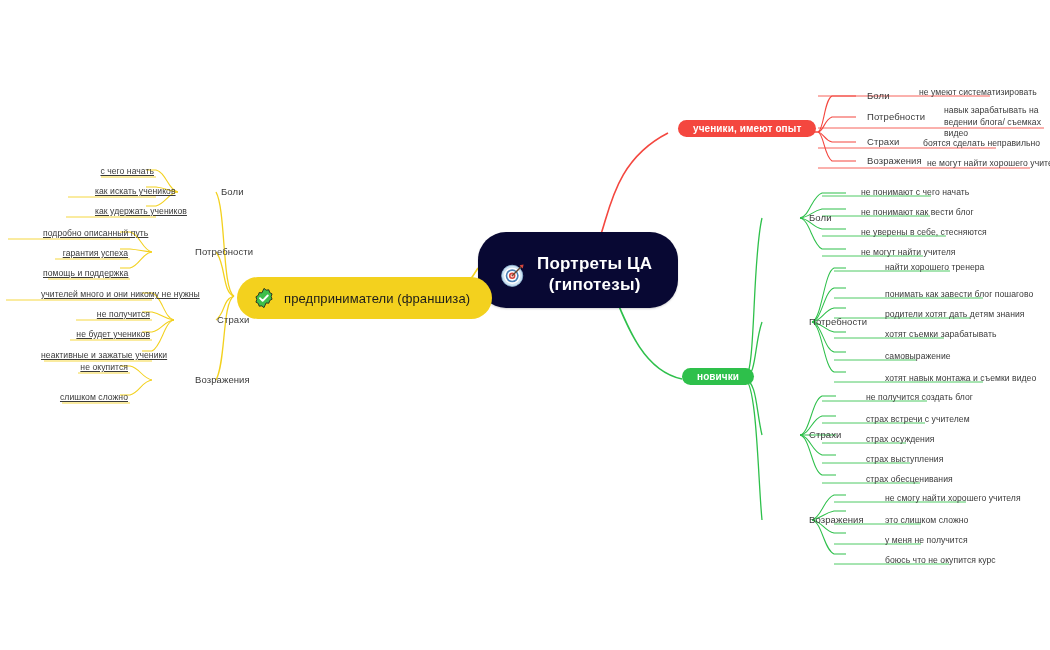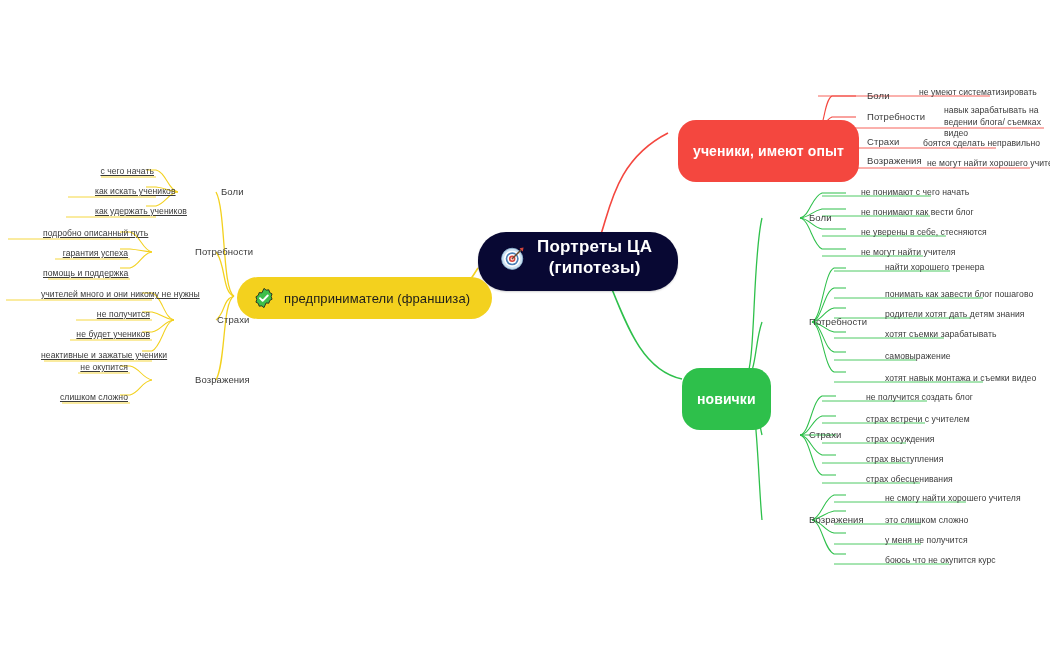--- a/index.html
+++ b/index.html
@@ -31,41 +31,41 @@
     position: absolute;
     box-sizing: border-box;
     white-space: nowrap;
     padding-left: 39px;
   }
   
   .root-node {
     background: #080833;
     color: #ffffff;
     border-radius: 28px;
-    padding: 5px 26px 13px 22px;
+    padding: 22px 26px 13px 22px;
     display: flex;
     align-items: center;
     gap: 11px;
     font-weight: bold;
     font-size: 17px;
     line-height: 1.22;
     letter-spacing: 0.2px;
     box-shadow: 0 1px 2px rgba(0,0,0,0.18);
   }
   .root-label { text-align: center; }
   .root-icon {
     width: 26px; height: 26px;
     flex: 0 0 26px;
     display: block;
   }
   
   .pill {
     border-radius: 18px;
-    padding: 23px 15px;
-    font-size: 14px;
+    padding: 3px 15px;
+    font-size: 10px;
     font-weight: bold;
     color: #ffffff;
     display: flex;
     align-items: center;
     gap: 9px;
     letter-spacing: 0.1px;
   }
   .pill.red { background: #F4473F; }
   .pill.green { background: #2EC04B; }
   .pill.yellow {

